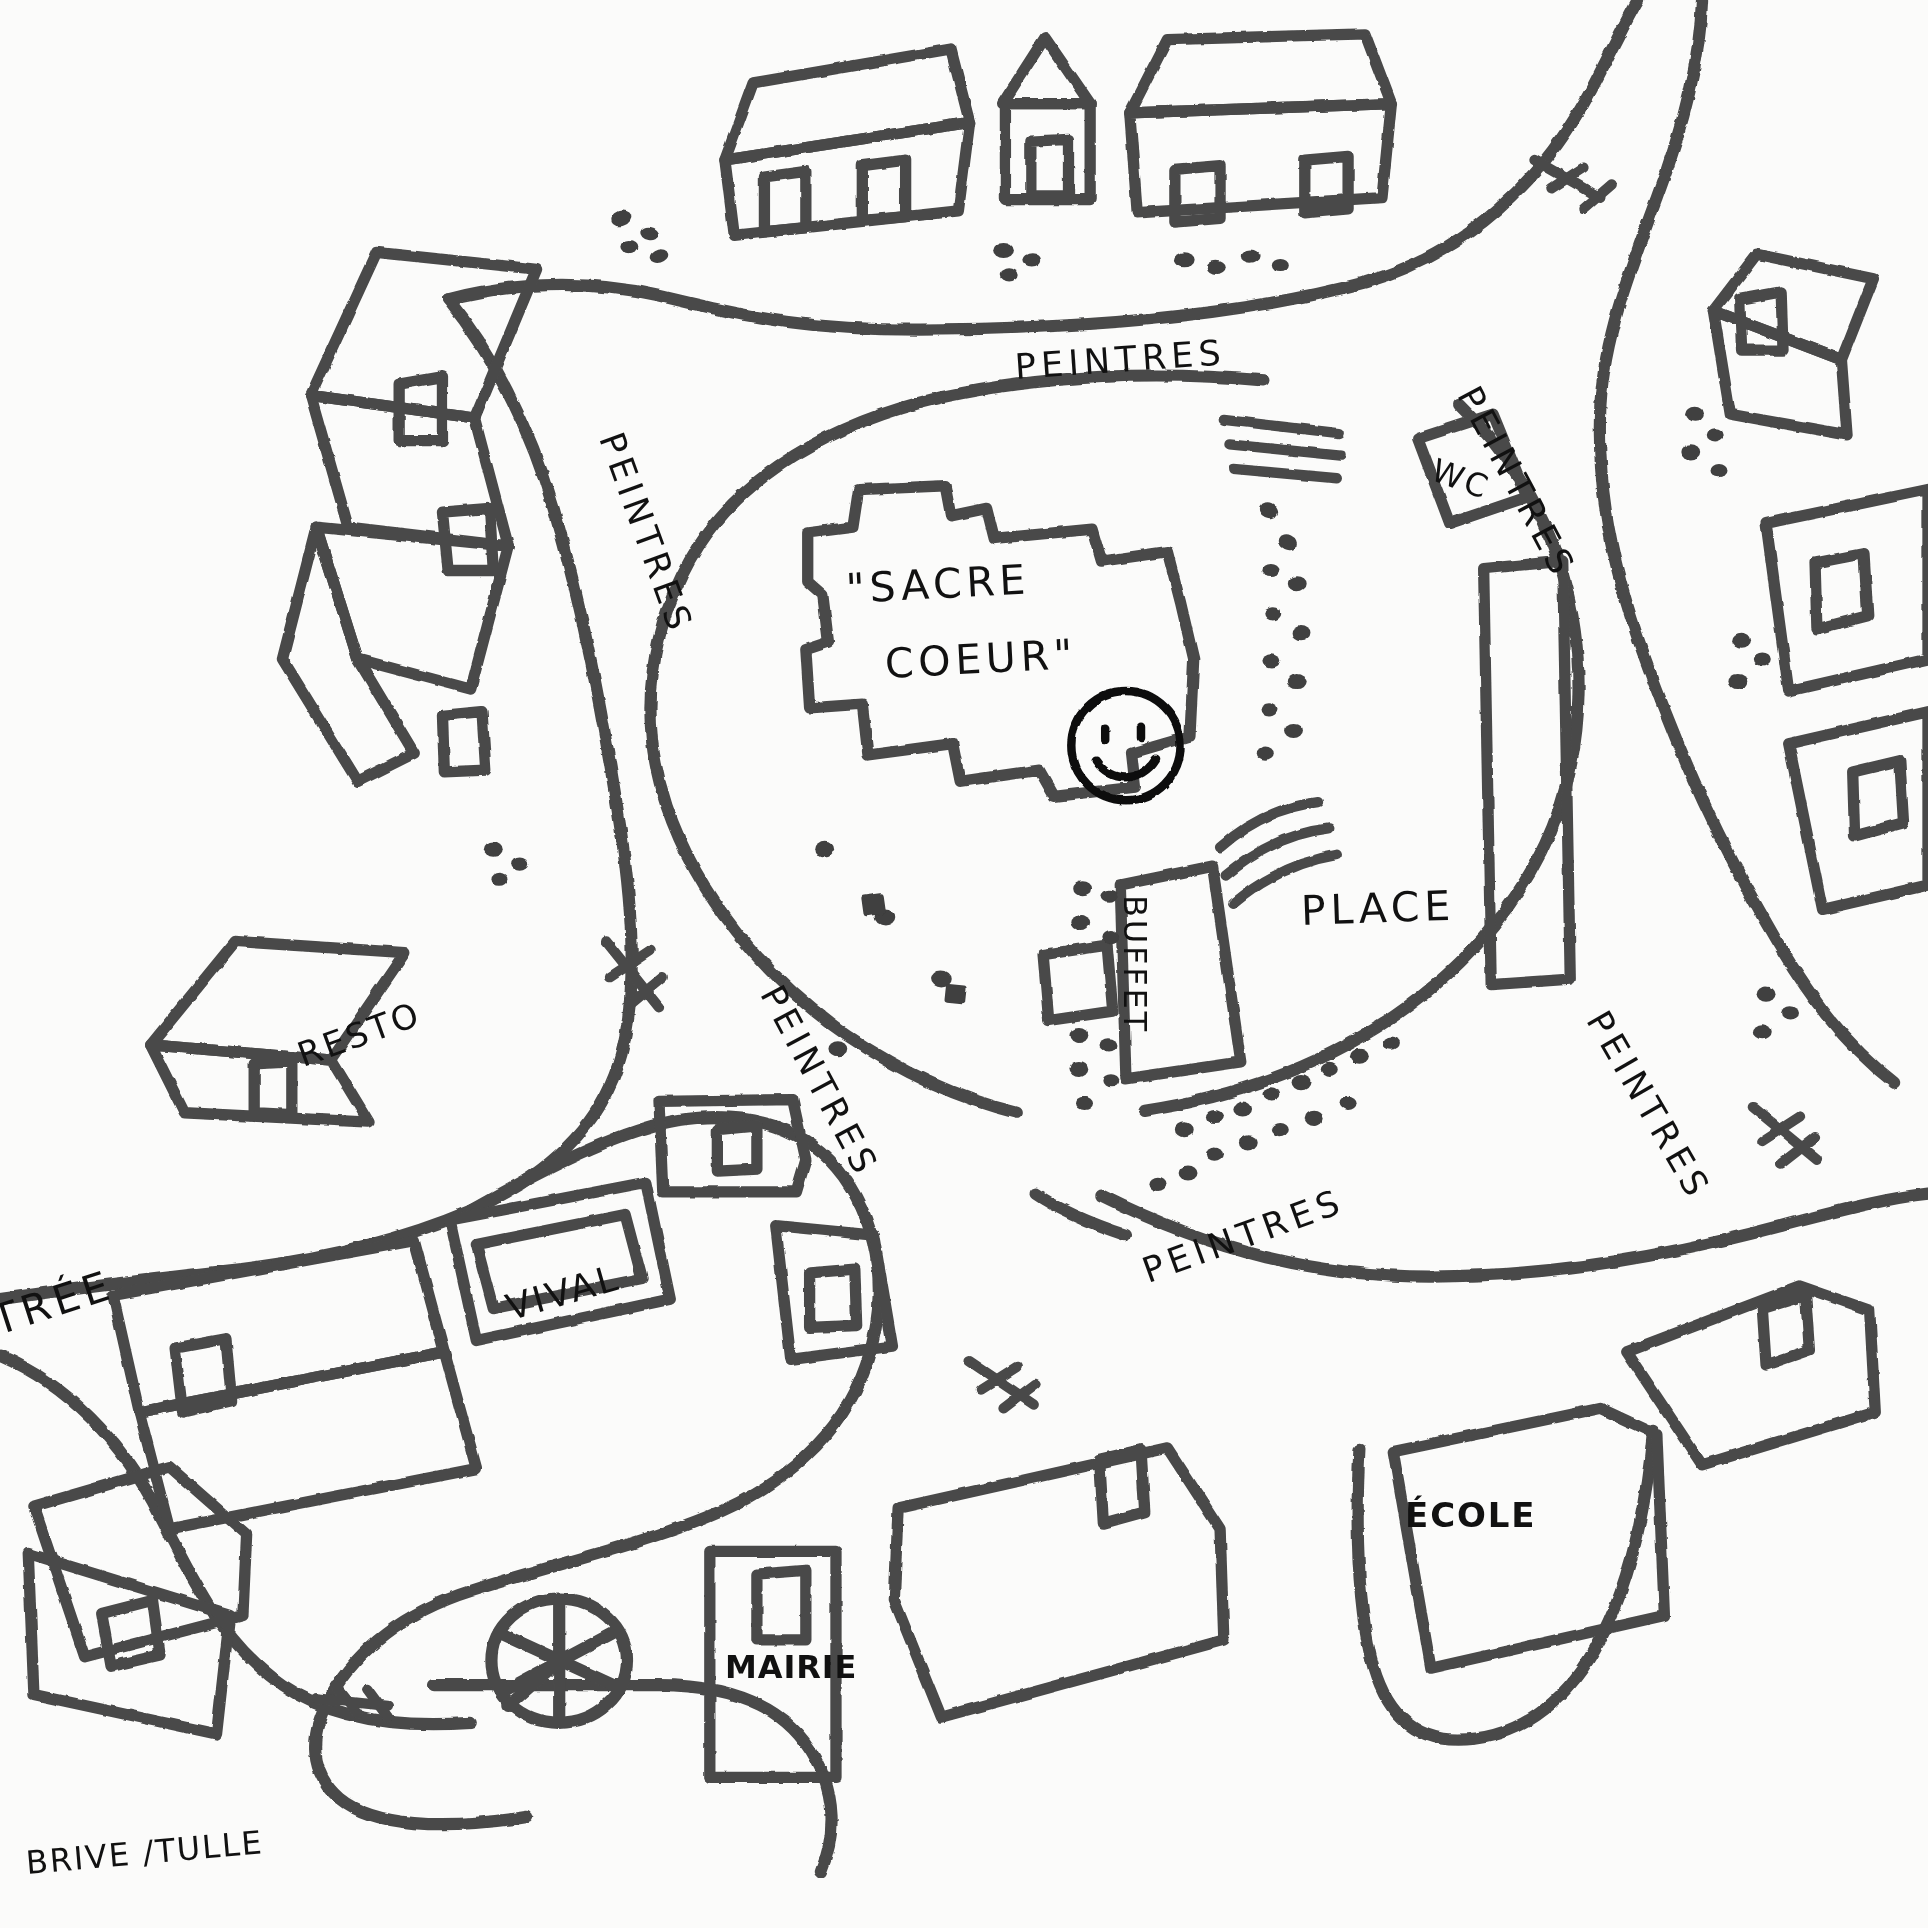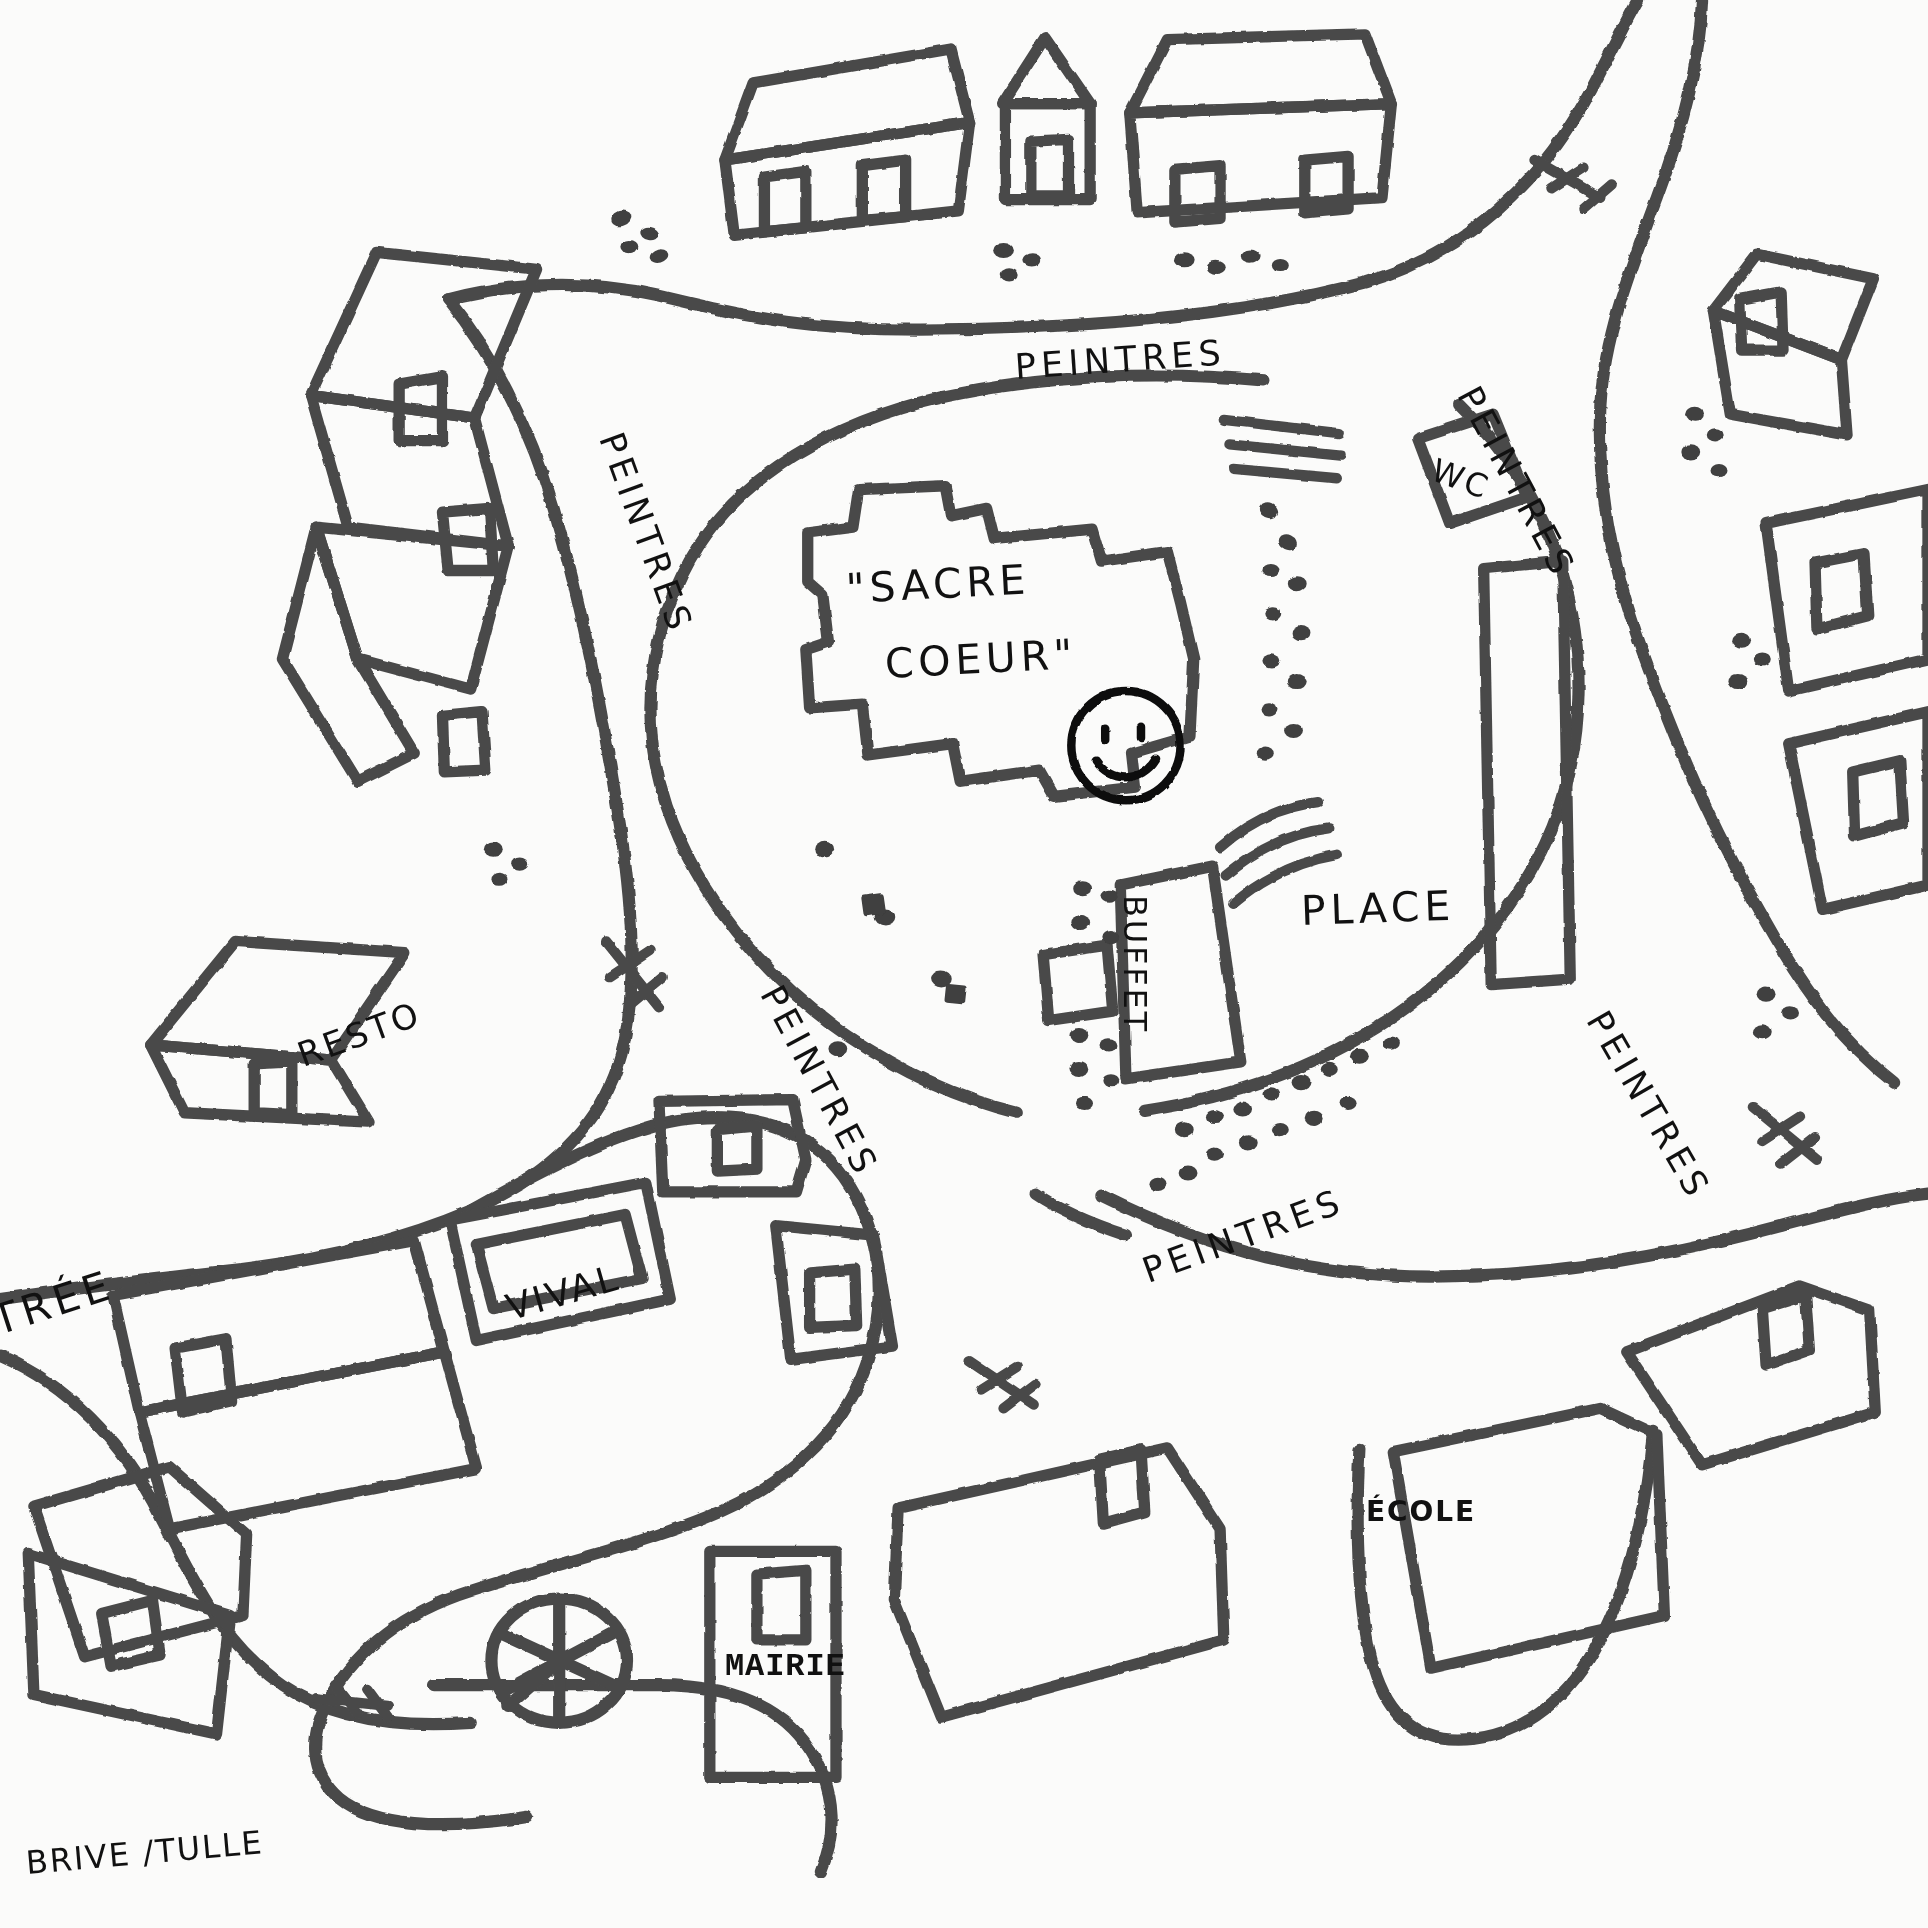--- a/index.html
+++ b/index.html
@@ -373,22 +373,22 @@
   <div class="lbl big" style="left:1301px;top:887px;transform:rotate(-2deg);font-size:41px;">PLACE</div>
 
   <div class="lbl small" style="left:1433px;top:450px;transform:rotate(20deg);font-size:32px;">WC</div>
 
   <div class="lbl small vert" style="left:1154px;top:895px;transform:rotate(90deg);transform-origin:left top;font-size:32px;">BUFFET</div>
 
   <div class="lbl small" style="left:299px;top:1036px;transform:rotate(-20deg);font-size:34px;">RESTO</div>
 
   <div class="lbl small" style="left:507px;top:1288px;transform:rotate(-16deg);font-size:36px;">VIVAL</div>
 
-  <div class="lbl small" style="left:725px;top:1648px;font-size:32px;letter-spacing:0.9px;font-weight:600;font-family:Liberation Mono, monospace;">MAIRIE</div>
-
-  <div class="lbl small" style="left:1366px;top:1495px;font-size:28px;letter-spacing:1.9px;font-weight:600;">ÉCOLE</div>
+  <div class="lbl small" style="left:725px;top:1648px;font-size:32px;letter-spacing:0.9px;font-weight:600;">MAIRIE</div>
+
+  <div class="lbl small" style="left:1405px;top:1495px;font-size:34px;letter-spacing:1.9px;font-weight:600;">ÉCOLE</div>
 
   <div class="lbl big" style="left:-5.6px;top:1298px;transform:rotate(-18deg);font-size:41px;">TRÉE</div>
 
   <div class="lbl small" style="left:26px;top:1844px;transform:rotate(-5deg);font-size:32px;letter-spacing:1.9px;">BRIVE /TULLE</div>
 
 </div>
 
 
 </body></html>

